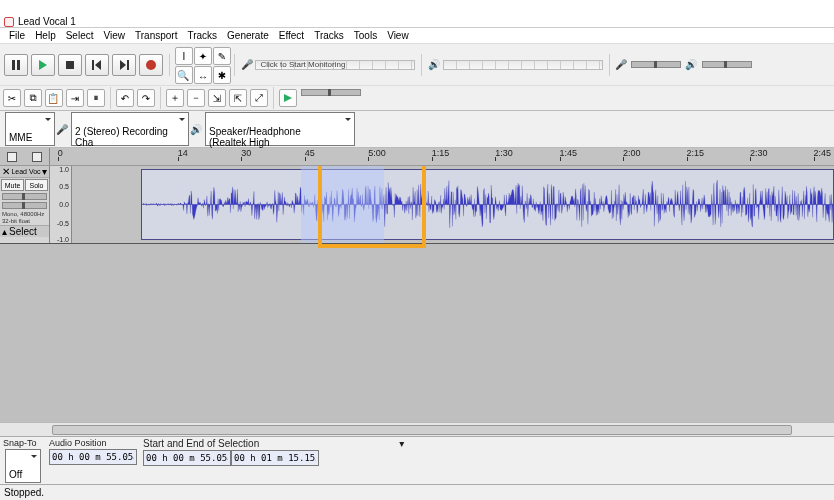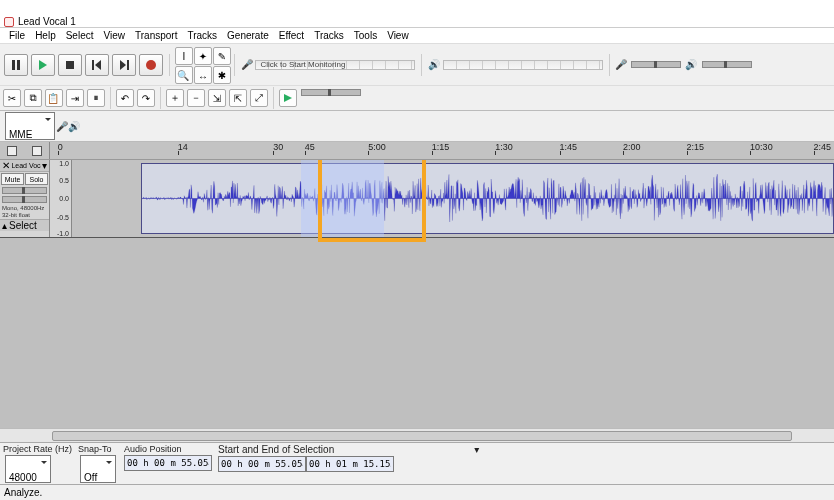--- a/index.html
+++ b/index.html
@@ -12,21 +12,21 @@
 .toolbars { background: #f0f0f0; display: flex; flex-wrap: wrap; align-items: center; border-bottom: 1px solid #bbb; }
 .toolbar-row { display: flex; align-items: center; width: 100%; }
 .tb-sep { width: 1px; height: 22px; background: #ccc; margin: 0 2px; }
 .transport { display: flex; gap: 3px; padding: 2px 4px; }
 .transport button { width: 24px; height: 22px; border: 1px solid #999; background: linear-gradient(#fff,#e8e8e8); border-radius: 2px; display: flex; align-items: center; justify-content: center; cursor: pointer; }
 .transport .record svg circle { fill: #c0392b; }
 .transport .play svg polygon { fill: #27ae60; }
 .transport .pause rect, .transport .stop rect { fill: #333; }
 .tool-btn { width: 18px; height: 18px; border: 1px solid #aaa; background: #fdfdfd; border-radius: 2px; display: flex; align-items: center; justify-content: center; cursor: pointer; margin: 1px; }
 .tool-grid { display: grid; grid-template-columns: repeat(3, 18px); grid-auto-rows: 18px; gap: 1px; padding: 2px; }
-.combo { height: 28px; border: 1px solid #7a7a7a; background: #fff; padding: 16px 14px 0 3px; display: flex; align-items: center; position: relative; cursor: pointer; margin: 0 2px; }
+.combo { height: 34px; border: 1px solid #7a7a7a; background: #fff; padding: 16px 14px 0 3px; display: flex; align-items: center; position: relative; cursor: pointer; margin: 0 2px; }
 .combo::after { content: ""; position: absolute; right: 3px; top: 5px; border: 3px solid transparent; border-top-color: #333; }
 .meter { display: flex; align-items: center; gap: 2px; padding: 0 4px; }
 .meter .scale { width: 160px; height: 10px; background: linear-gradient(#e9e9e9,#f7f7f7); border: 1px solid #bbb; position: relative; }
 .meter .scale::before { content: ""; position: absolute; inset: 0; background: repeating-linear-gradient(90deg, transparent 0 12px, #ccc 12px 13px); }
 .meter .label { font-size: 8px; color: #444; }
 
 .device-row { background: #f0f0f0; display: flex; align-items: center; padding: 1px 3px; border-bottom: 1px solid #bbb; }
 .device-row .icn { width: 12px; height: 12px; display: flex; align-items: center; justify-content: center; color: #444; }
 
 .timeline { background: #c3c3c3; height: 18px; position: relative; border-bottom: 1px solid #999; display: flex; }
@@ -185,40 +185,46 @@
     <div class="tcp-slider" style="width:60px"></div>
   </div>
  </div>
 </div>
 
 <div class="device-row">
   <div class="combo" style="width:50px">
       <span>MME</span>
     </div>
   <div class="icn">🎤</div>
+  <div class="combo" style="width:118px">
+      <span>2 (Stereo) Recording Cha</span>
+    </div>
   <div class="icn">🔊</div>
+  <div class="combo" style="width:150px">
+      <span>Speaker/Headphone (Realtek High</span>
+    </div>
 </div>
 
 <div class="timeline">
   <div class="tl-tcp">
     <div class="tl-arrow"></div>
     <div class="tl-arrow"></div>
   </div>
   <div class="tl-body" id="tl-body">
     <span class="tl-tick" style="left:1%">0</span>
   <span class="tl-tick" style="left: 16.3%;">14</span>
-      <span class="tl-tick" style="left: 24.4%; margin-left: 32px;">30</span>
+      <span class="tl-tick" style="left: 24.4%;">30</span>
       <span class="tl-tick" style="left: 32.5%; text-align: right;">45</span>
       <span class="tl-tick" style="left: 40.6%;">5:00</span>
       <span class="tl-tick" style="left: 48.7%;">1:15</span>
       <span class="tl-tick" style="left: 56.8%;">1:30</span>
       <span class="tl-tick" style="left: 65%;">1:45</span>
       <span class="tl-tick" style="left: 73.1%;">2:00</span>
       <span class="tl-tick" style="left: 81.2%;">2:15</span>
-      <span class="tl-tick" style="left: 89.3%;">10:30</span>
+      <span class="tl-tick" style="left: 89.3%;">2:30</span>
       <span class="tl-tick" style="left: 97.4%;">2:45</span>
     </div>
 </div>
 
 <div class="tracks">
   <div class="track">
     <div class="tcp">
       <div class="tcp-hdr">
         <span>✕</span>
         <span style="font-size:7px;overflow:hidden;white-space:nowrap;flex:1;margin:0 1px">Lead Vocal</span>
@@ -258,26 +264,20 @@
   </div>
   <div class="below-tracks"></div>
   <div class="highlight-box" id="hl-box" style="top: -18px; height: 100px; left: calc(29.5% + 72px); width: 13%;"></div>
 </div>
 
 <div class="hscroll">
     <div class="thumb"></div>
   </div>
 
 <div class="selection-bar">
-  <div class="sb-col">
-    <span class="sb-label">Project Rate (Hz)</span>
-    <div class="combo" style="width:46px">
-        <span>48000</span>
-      </div>
-  </div>
   <div class="sb-col">
     <span class="sb-label">Snap-To</span>
     <div class="combo" style="width:36px">
         <span>Off</span>
       </div>
   </div>
   <div class="sb-col">
     <span class="sb-label">Audio Position</span>
     <div class="time-box">
         <input value="00 h 00 m 55.054 s" style="">
@@ -290,14 +290,14 @@
       <span>▾</span>
     </span>
     <div class="time-box">
       <input value="00 h 00 m 55.054 s" style="">
       <input value="00 h 01 m 15.153 s" style="">
     </div>
   </div>
 </div>
 
 <div class="statusbar">
-  <span>Analyze.</span>
+  <span>Stopped.</span>
 </div>
 
 </body></html>

